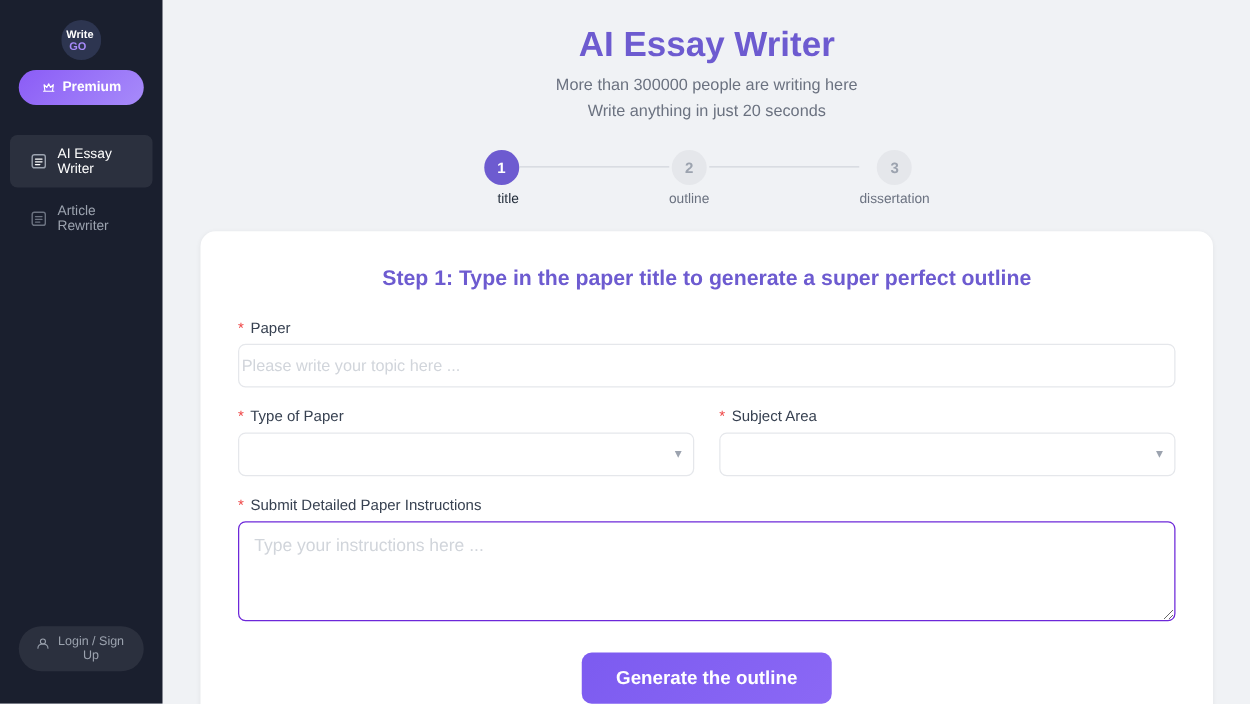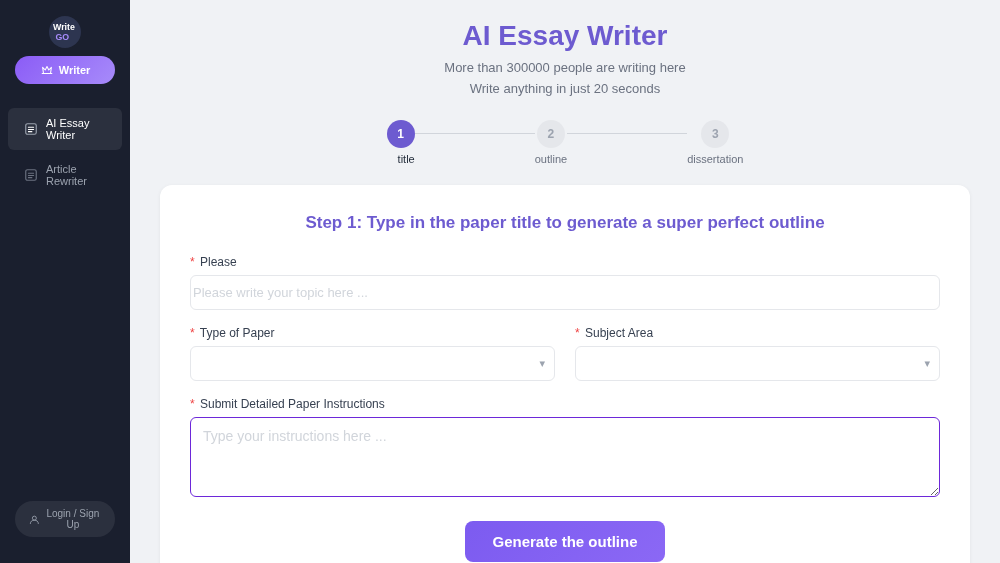--- a/index.html
+++ b/index.html
@@ -83,21 +83,20 @@
     .login-btn {
       margin-top: auto;
       background: rgba(255,255,255,0.08);
       color: #9ca3af;
       border: none;
       border-radius: 20px;
       padding: 7px 14px;
       font-size: 10px;
       cursor: pointer;
       display: flex;
-      align-items: center;
       gap: 5px;
       width: 100px;
     }
 
     
     .main {
       flex: 1;
       display: flex;
       flex-direction: column;
       overflow-y: auto;
@@ -276,21 +275,21 @@
       <circle cx="20" cy="20" r="20" fill="#2d3550"></circle>
       <text x="5" y="18" font-size="11" font-weight="800" fill="white" font-family="sans-serif">Write</text>
       <text x="8" y="30" font-size="11" font-weight="800" fill="#a78bfa" font-family="sans-serif">GO</text>
     </svg>
   </div>
 
   <button class="premium-btn">
     <svg class="crown-icon" viewBox="0 0 16 16" fill="none">
       <path d="M2 12h12M3 5l3 3 2-4 2 4 3-3-1 7H4L3 5z" stroke="white" stroke-width="1.2" fill="none" stroke-linejoin="round"></path>
     </svg>
-    <span>Writer</span>
+    <span>Premium</span>
   </button>
 
   <nav class="nav-items">
     <div class="nav-item active">
       <svg width="14" height="14" viewBox="0 0 16 16" fill="none">
         <rect x="2" y="2" width="12" height="12" rx="2" stroke="#9ca3af" stroke-width="1.3" fill="none"></rect>
         <path d="M5 6h6M5 8.5h6M5 11h4" stroke="white" stroke-width="1.2" stroke-linecap="round"></path>
       </svg>
       <span>AI Essay Writer</span>
     </div>
@@ -341,21 +340,21 @@
       <span class="step-label">dissertation</span>
     </div>
   </div>
 
   <div class="form-card">
     <h2 class="form-heading">Step 1: Type in the paper title to generate a super perfect outline</h2>
 
     <div>
       <label class="field-label">
         <span class="required">*</span>
-        <span>Please</span>
+        <span>Paper</span>
       </label>
       <input class="form-input" type="text" placeholder="Please write your topic here ..." style="">
     </div>
 
     <div class="form-row">
       <div>
         <label class="field-label">
           <span class="required">*</span>
           <span>Type of Paper</span>
         </label>

